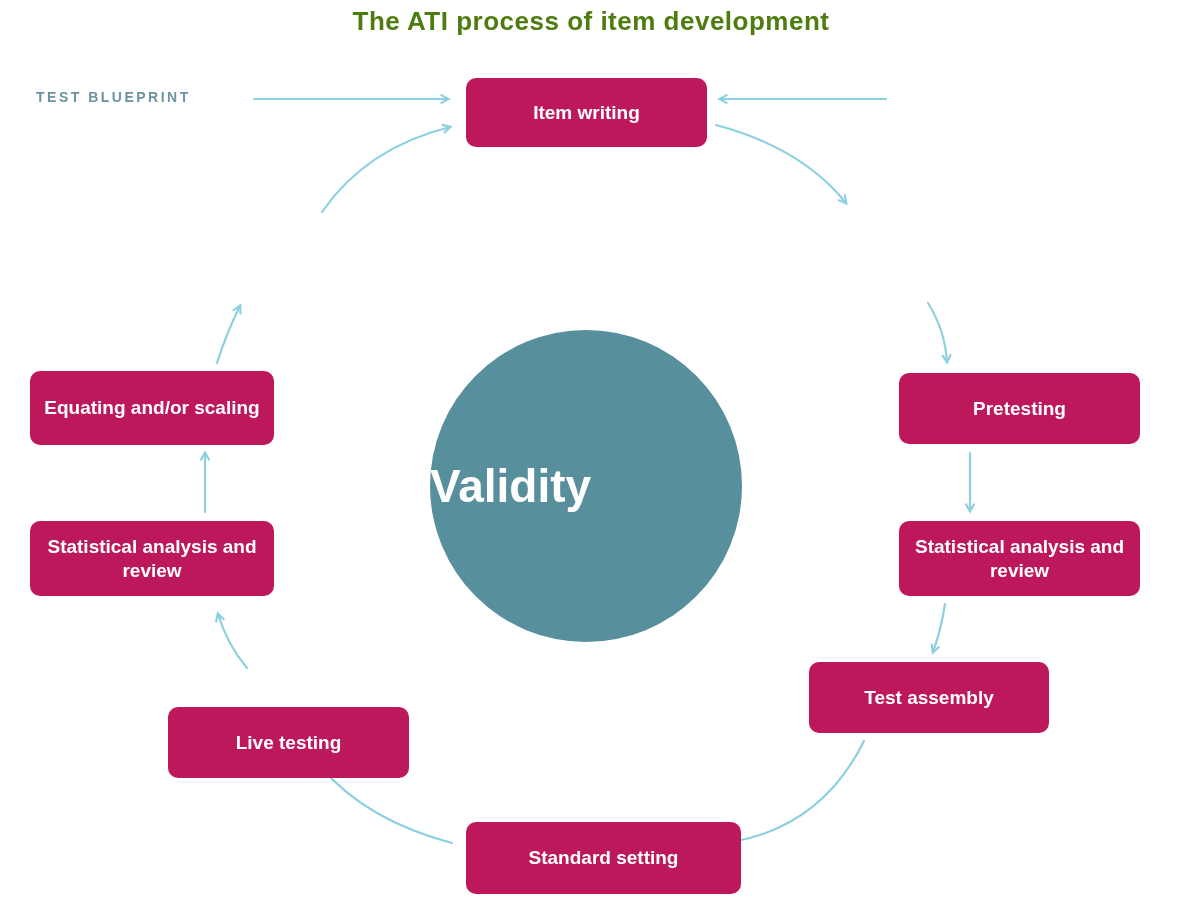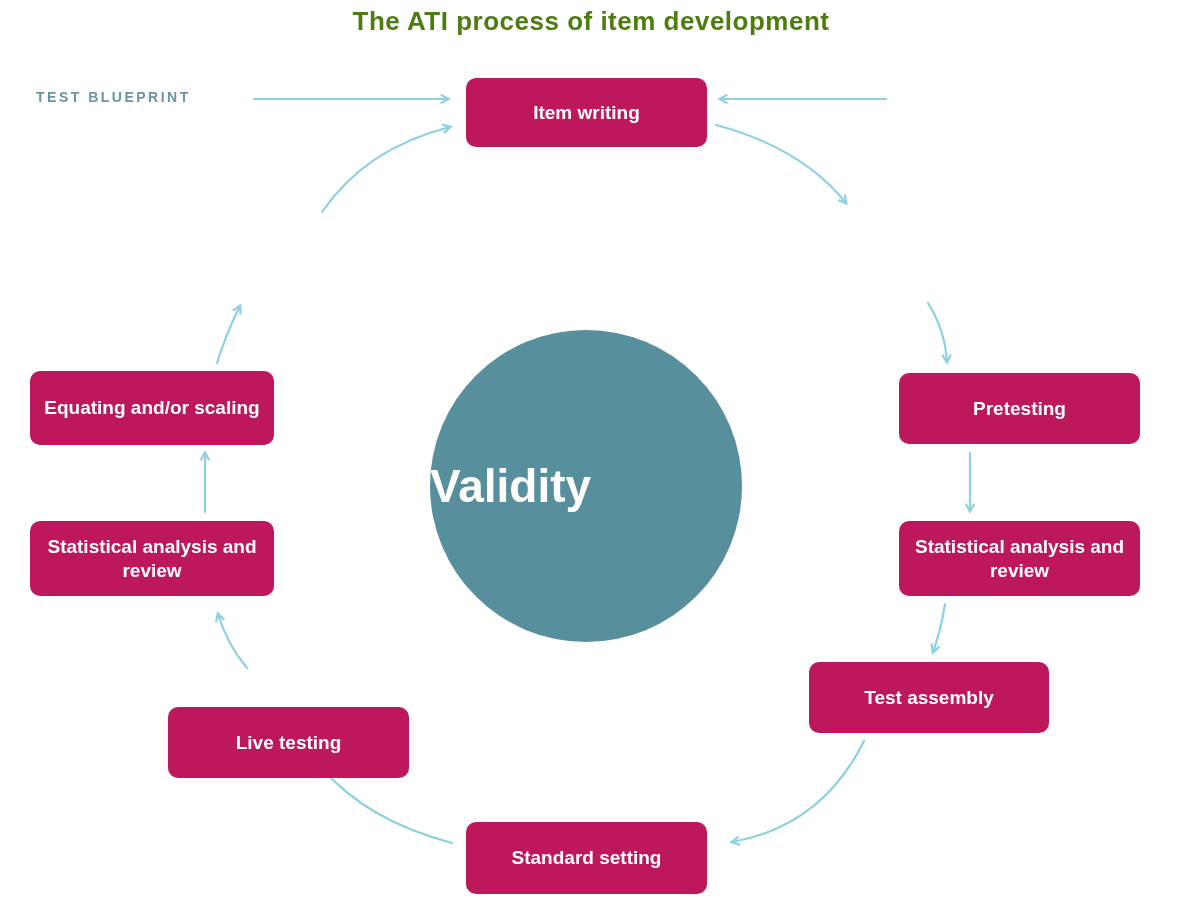--- a/index.html
+++ b/index.html
@@ -52,21 +52,21 @@
     font-weight: bold;
     line-height: 1.25;
     padding: 0 12px;
     box-sizing: border-box;
   }
   #box-item-writing      { left: 466px; top: 78px;  width: 241px; height: 69px; }
   #box-item-review       { left: 765px; top: 222px; width: 240px; height: 71px; }
   #box-pretesting        { left: 899px; top: 373px; width: 241px; height: 71px; }
   #box-stat-right        { left: 899px; top: 521px; width: 241px; height: 75px; }
   #box-test-assembly     { left: 765px; top: 662px; width: 240px; height: 71px; margin-left: 44px; }
-  #box-standard-setting  { left: 466px; top: 822px; width: 241px; height: 72px; text-align: right; }
+  #box-standard-setting  { left: 466px; top: 822px; width: 275px; height: 72px; text-align: right; }
   #box-live-testing      { left: 168px; top: 674px; width: 241px; height: 71px; margin-top: 33px; }
   #box-stat-left         { left: 30px;  top: 521px; width: 244px; height: 75px; }
   #box-equating          { left: 30px;  top: 371px; width: 244px; height: 74px; }
   #box-score-reporting   { left: 168px; top: 222px; width: 241px; height: 71px; }
 
   .center-circle {
     position: absolute;
     left: 430px;
     top: 330px;
     width: 312px;

